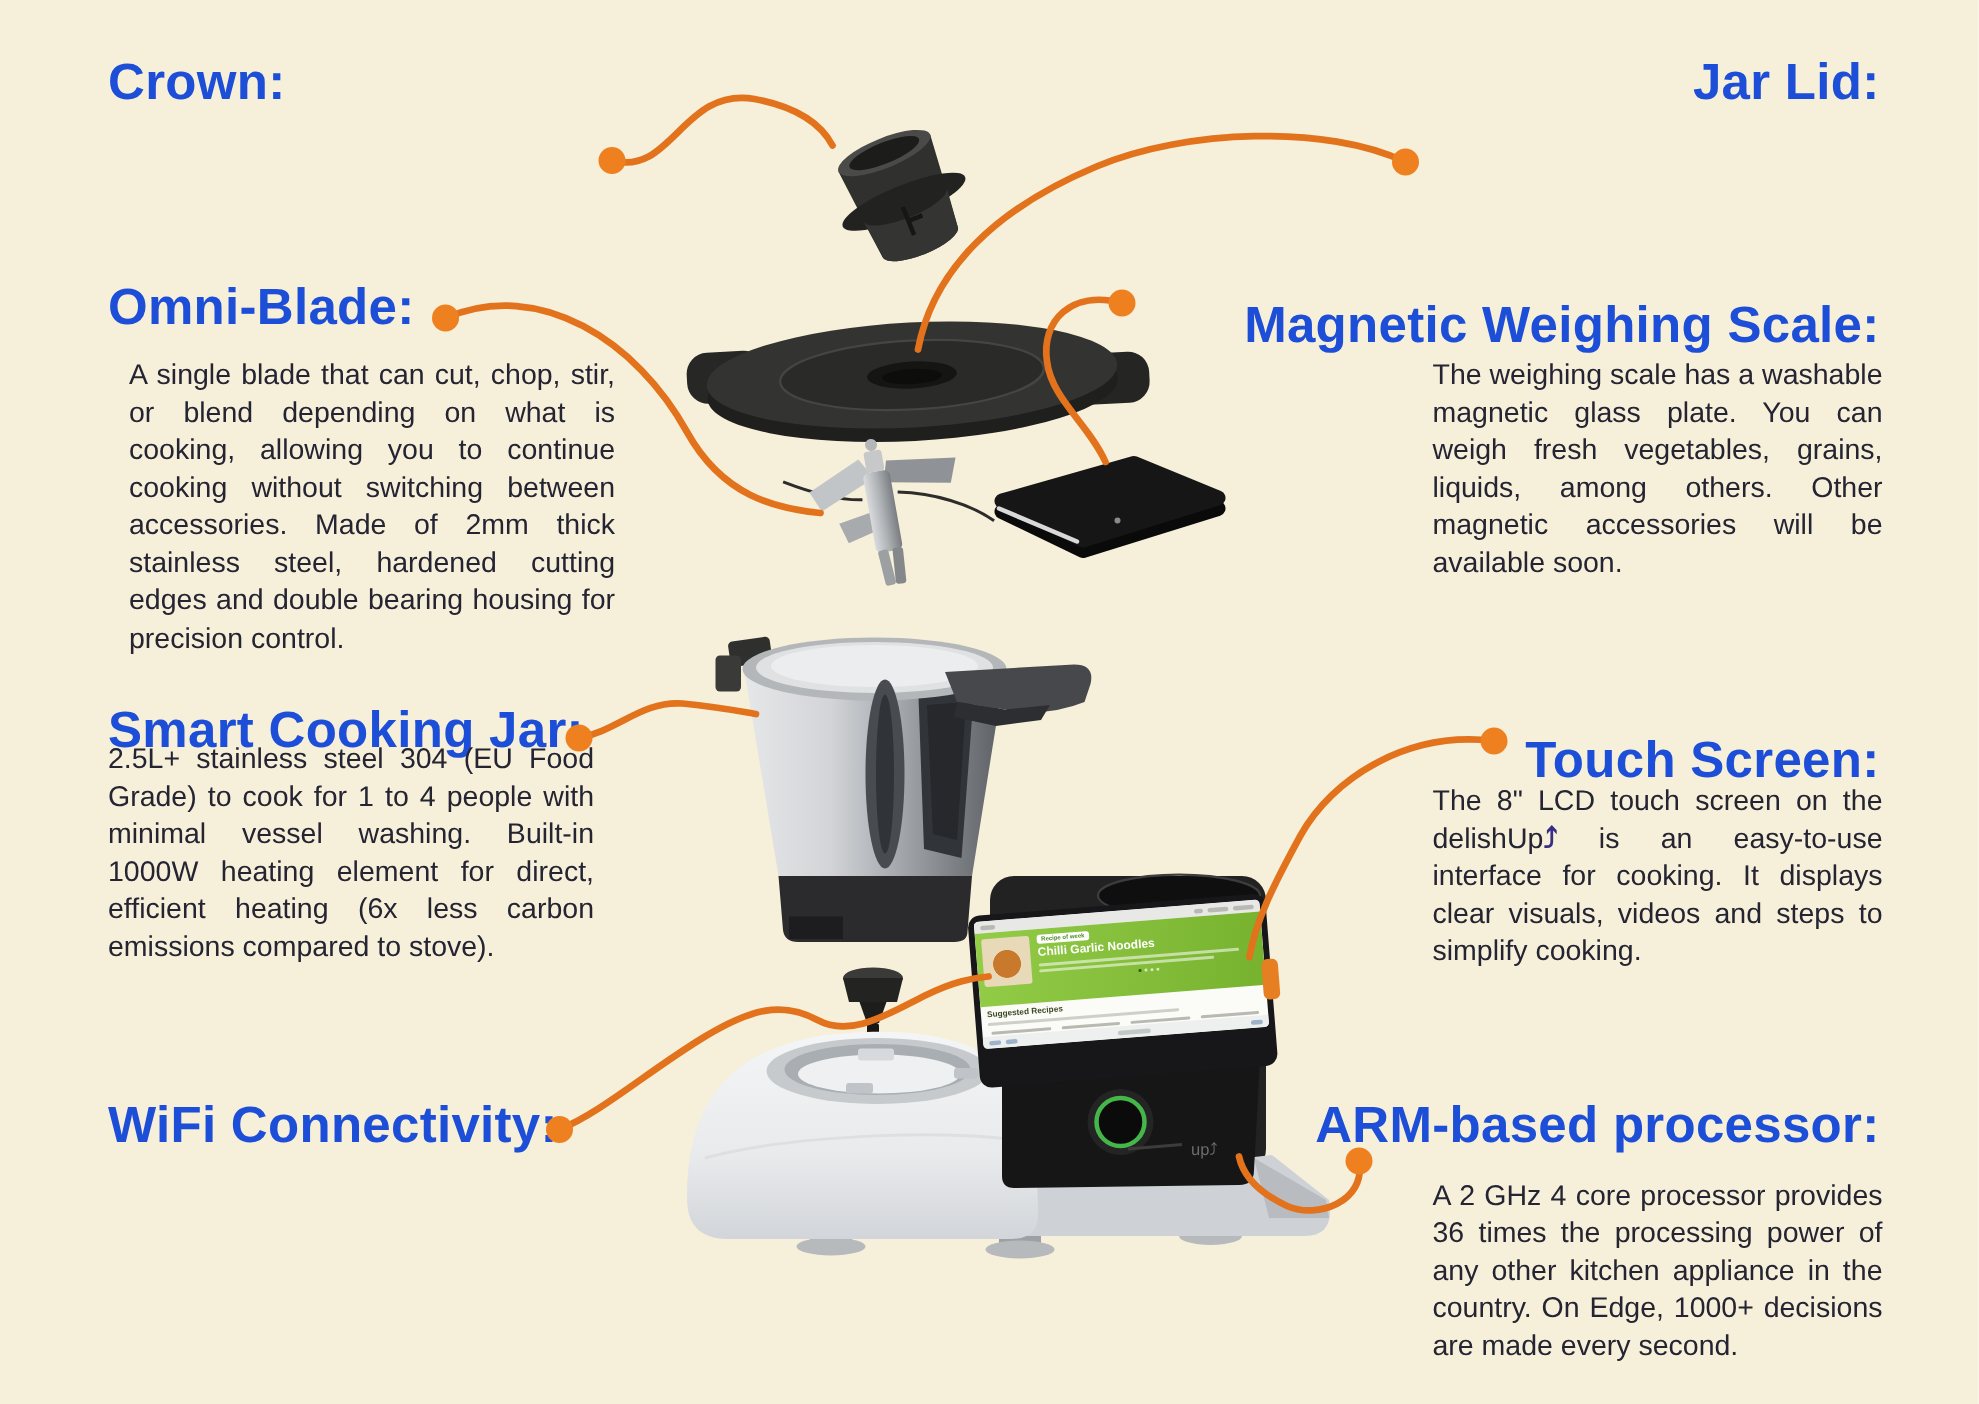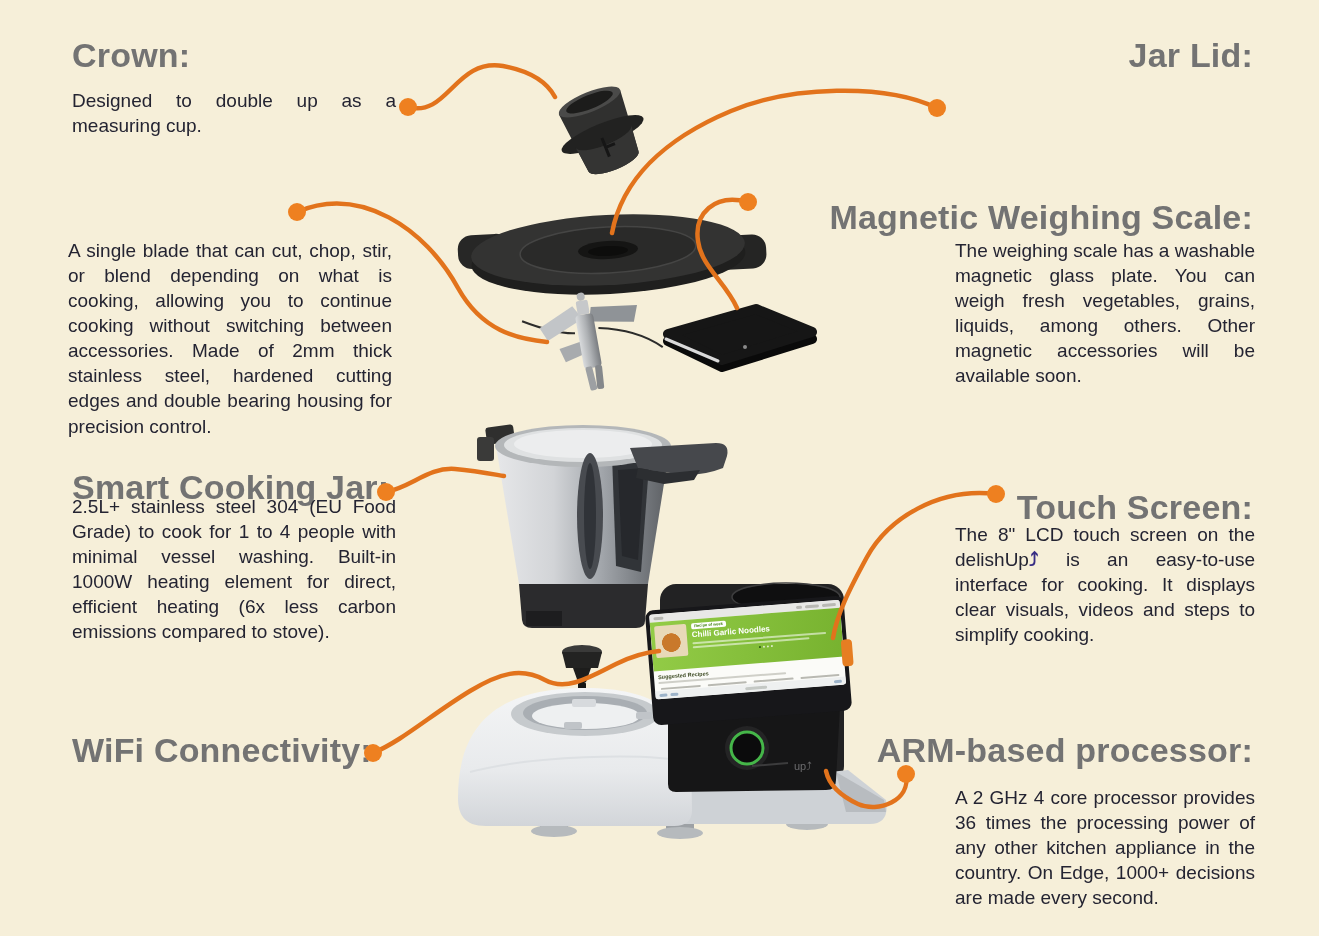--- a/index.html
+++ b/index.html
@@ -8,21 +8,21 @@
     width:1319px;height:936px;
     background:#f6efd9;
     overflow:hidden;
     font-family:"Liberation Sans", sans-serif;
   }
   .hd{
     position:absolute;
     font-size:34px;
     font-weight:800;
     letter-spacing:.2px;
-    color:#737373;
+    color:#1d4ed8;
     white-space:nowrap;
   }
   .hd.right{ text-align:center; }
   .bd{
     position:absolute;
     font-size:19px;
     line-height:1.32;
     color:#242432;
     text-align:justify;
   }
@@ -286,23 +286,23 @@
         <span class="pill" style="width:8px"></span>
         <span class="pill" style="width:8px"></span>
         <span class="pill" style="width:22px;background:#c4c8c4;margin-left:auto;margin-right:auto"></span>
         <span class="pill" style="width:8px"></span>
       </div>
     </div>
     <div class="clip"></div>
   </div>
 
   <div class="hd" style="left:72px; top:36px">Crown:</div>
-  <div class="bd" style="left:72px; top:88px;  width:324px">Designed to double up as a measuring cup.</div>
-
-  <div class="bd" style="left:68px; top:238px; width:324px">A single blade that can cut, chop, stir, or blend depending on what is cooking, allowing you to continue cooking without switching between accessories. Made of 2mm thick stainless steel, hardened cutting edges and double bearing housing for precision control.</div>
+
+  <div class="hd" style="left:72px; top:186px">Omni-Blade:</div>
+  <div class="bd" style="left:86px; top:238px; width:324px">A single blade that can cut, chop, stir, or blend depending on what is cooking, allowing you to continue cooking without switching between accessories. Made of 2mm thick stainless steel, hardened cutting edges and double bearing housing for precision control.</div>
 
   <div class="hd" style="left:72px; top:468px">Smart Cooking Jar:</div>
   <div class="bd" style="left:72px; top:494px; width:324px">2.5L+ stainless steel 304 (EU Food Grade) to cook for 1 to 4 people with minimal vessel washing. Built-in 1000W heating element for direct, efficient heating (6x less carbon emissions compared to stove).</div>
 
   <div class="hd" style="left:72px; top:731px">WiFi Connectivity:</div>
 
   <div class="hd right" style="right:66px; top:36px">Jar Lid:</div>
 
   <div class="hd right" style="right:66px; top:198px">Magnetic Weighing Scale:</div>
   <div class="bd" style="left:955px; top:238px; width:300px">The weighing scale has a washable magnetic glass plate. You can weigh fresh vegetables, grains, liquids, among others. Other magnetic accessories will be available soon.</div>

